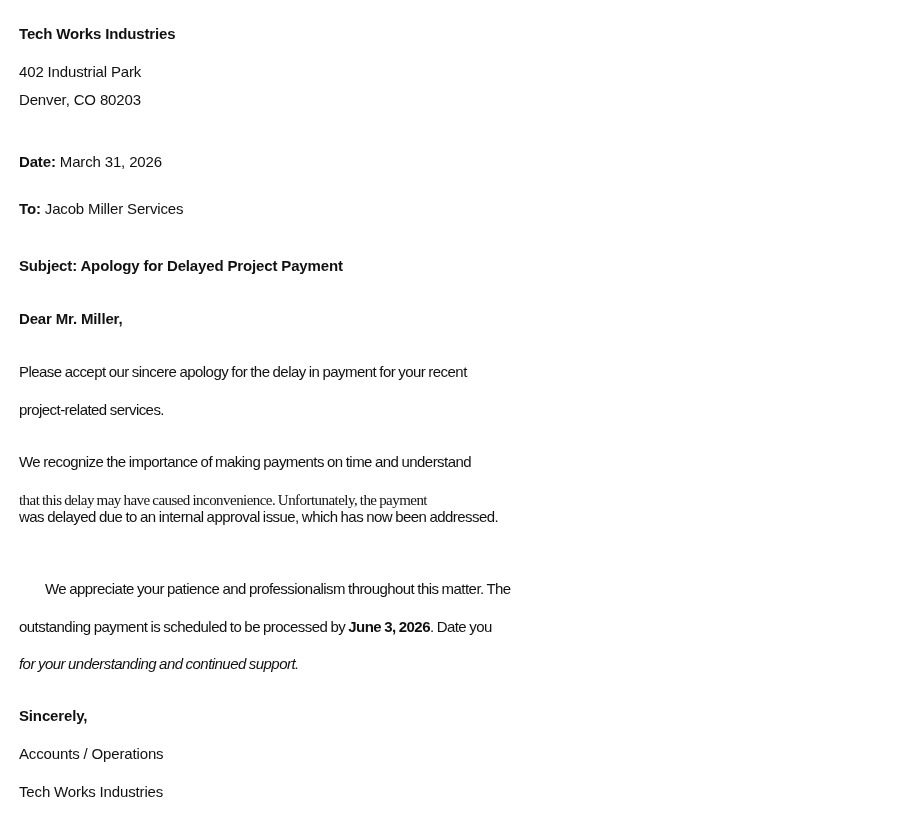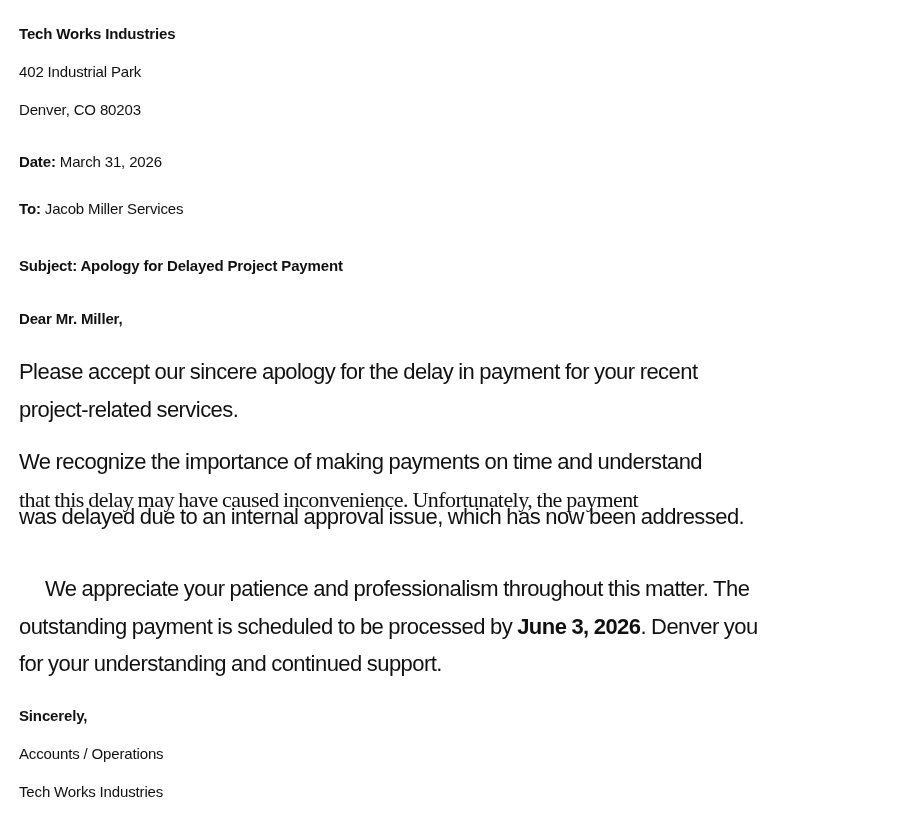--- a/index.html
+++ b/index.html
@@ -23,34 +23,34 @@
     }
     .line {
       position: absolute;
       left: 0;
       white-space: nowrap;
       font-size: 15px;
       line-height: 26px;
       letter-spacing: -0.15px;
     }
     .body-line {
-      font-size: 22px;
+      font-size: 15px;
       letter-spacing: -0.55px;
       word-spacing: -0.5px;
     }
     .b { font-weight: bold; }
   </style>
 </head>
 <body>
 
 <div class="page">
 
   <div class="line b" style="top:21px;">Tech Works Industries</div>
   <div class="line" style="top:59px;">402 Industrial Park</div>
-  <div class="line" style="top:97px;text-align:right;">Denver, CO 80203</div>
+  <div class="line" style="top:87px;text-align:right;">Denver, CO 80203</div>
 
   <div class="line" style="top:149px;text-align:right;">
     <span class="b">Date:</span><span> March 31, 2026</span>
   </div>
 
   <div class="line" style="top:196px;">
     <span class="b">To:</span><span> Jacob Miller Services</span>
   </div>
 
   <div class="line b" style="top:253px;text-align:center;">Subject: Apology for Delayed Project Payment</div>
@@ -59,21 +59,21 @@
 
   <div class="line body-line" style="top:359px;">Please accept our sincere apology for the delay in payment for your recent</div>
   <div class="line body-line" style="top:397px;">project-related services.</div>
 
   <div class="line body-line" style="top:449px;">We recognize the importance of making payments on time and understand</div>
   <div class="line body-line" style="top:487px;font-family:Liberation Serif, serif;">that this delay may have caused inconvenience. Unfortunately, the payment</div>
   <div class="line body-line" style="top:504px;">was delayed due to an internal approval issue, which has now been addressed.</div>
 
   <div class="line body-line" style="top:576px;margin-left:26px;">We appreciate your patience and professionalism throughout this matter. The</div>
   <div class="line body-line" style="top:614px;">
-    <span>outstanding payment is scheduled to be processed by </span><span class="b">June 3, 2026</span><span>. Denver you</span>
+    <span>outstanding payment is scheduled to be processed by </span><span class="b">June 3, 2026</span><span>. Date you</span>
   </div>
-  <div class="line body-line" style="top:651px;">for your understanding and continued support.</div>
+  <div class="line body-line" style="top:651px;font-style:italic;">for your understanding and continued support.</div>
 
   <div class="line b" style="top:703px;">Sincerely,</div>
   <div class="line" style="top:741px;">Accounts / Operations</div>
   <div class="line" style="top:779px;">Tech Works Industries</div>
 
 </div>
 
 </body></html>

